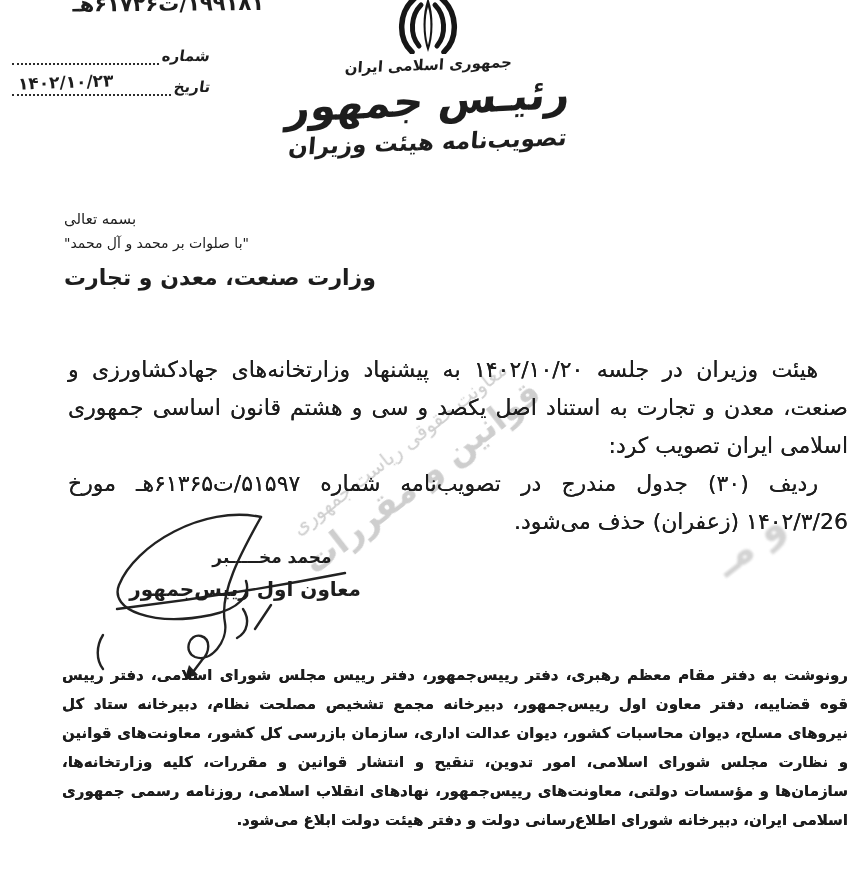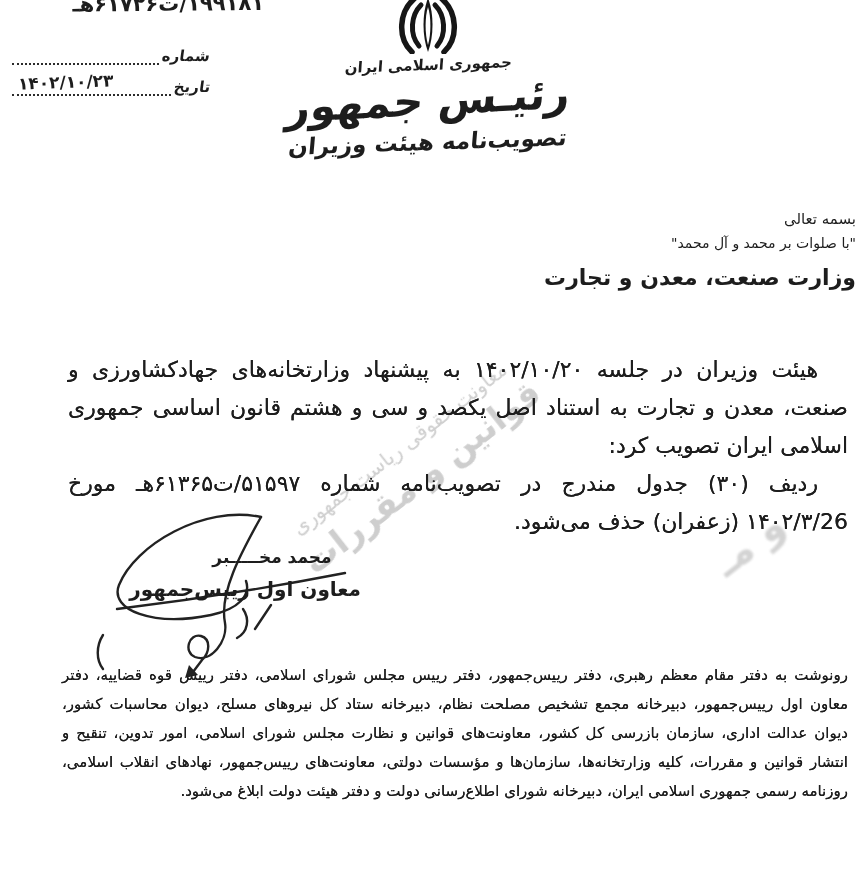--- a/index.html
+++ b/index.html
@@ -38,21 +38,21 @@
   
   .letterhead{ top:0; left:0; right:0; text-align:center; }
   .emblem{ display:block; margin:-4px auto 0 auto; }
   .country{ display:inline-block; font-size:15px; font-weight:bold; transform:skewX(-6deg) rotate(-2deg); margin-top:2px; }
   .president{ display:block; }
   .president span{ display:inline-block; font-size:42px; font-weight:bold; line-height:1.3; transform:skewX(-8deg) rotate(-3deg); }
   .doctype{ display:block; margin-top:0px; }
   .doctype span{ display:inline-block; font-size:23px; font-weight:bold; transform:skewX(-7deg) rotate(-2deg); }
 
   
-  .invocation-block{ top:210px; left:0; right:0; padding-left:64px; text-align:right; }
+  .invocation-block{ top:210px; left:0; right:0; padding-left:64px; text-align:left; }
   .besmeh{ font-size:15px; }
   .salawat{ font-size:14px; margin-top:7px; }
   .addr1{ font-size:18.5px; font-weight:bold; margin-top:18px; }
   .addr2{ font-size:22px; font-weight:bold; margin-top:14px; }
 
   
   .body-text{ top:351px; right:8px; left:68px; }
   .body-text p{
     margin:0; font-size:22px; line-height:38px;
     text-align:justify; text-indent:30px;
@@ -63,21 +63,21 @@
   .signature{ top:505px; left:83px; width:290px; height:180px; }
   .signature svg{ position:absolute; inset:0; }
   .sign-text{ position:absolute; right:12px; top:42px; width:178px; text-align:center; }
   .sign-name{ font-size:17px; font-weight:bold; white-space:nowrap; }
   .sign-title{ font-size:20px; font-weight:bold; margin-top:10px; white-space:nowrap; }
 
   
   .distribution{ top:661px; right:8px; left:62px; }
   .distribution p{
     margin:0; font-size:15px; line-height:29px;
-    text-align:justify; text-shadow:0 0 0.4px currentColor;
+    text-align:justify; text-shadow:0 0 0.4px currentColor;font-weight:bold;
   }
 
   
   .watermark{
     top:432px; left:248px; width:330px;
     transform:rotate(-38deg);
     color:#c9c9c9; text-align:center;
     filter:blur(0.7px); opacity:0.9;
     pointer-events:none;
   }

